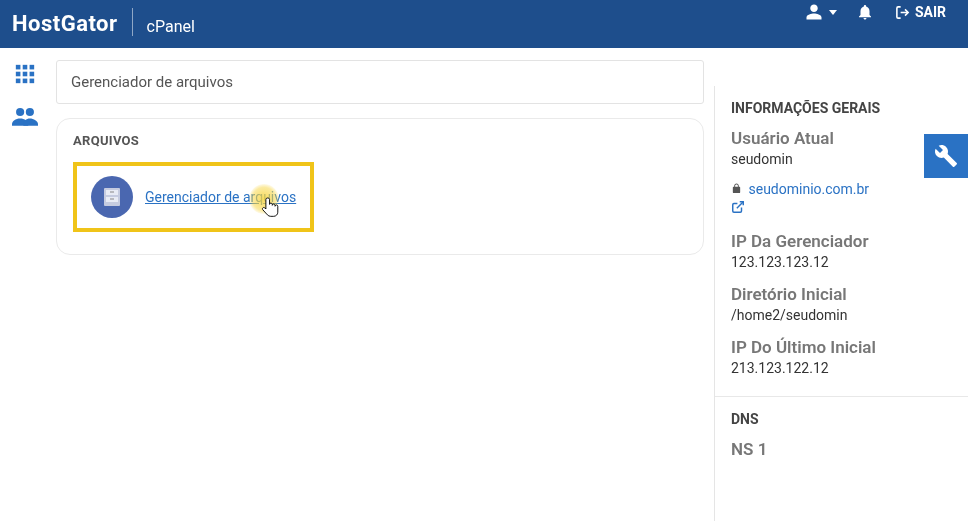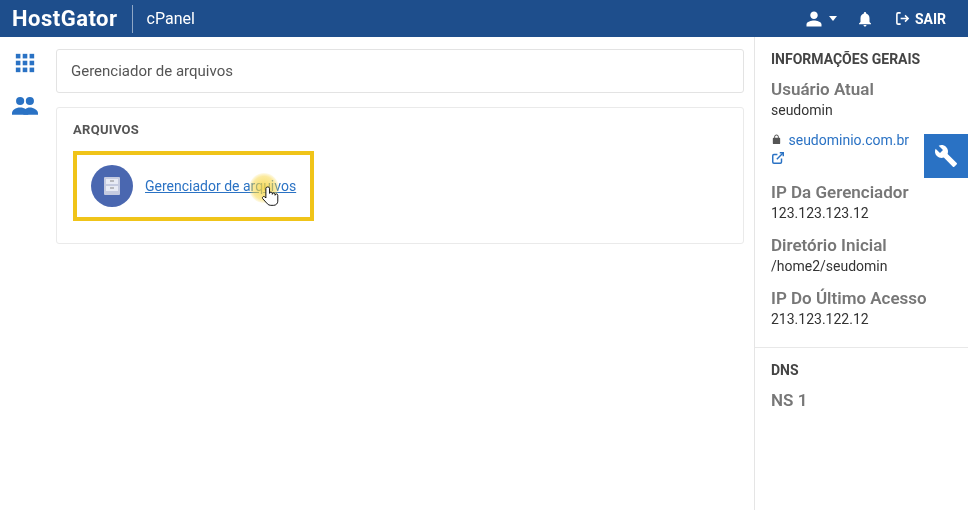--- a/index.html
+++ b/index.html
@@ -1,52 +1,52 @@
 <!DOCTYPE html>
 <html><head>
   <meta charset="utf-8">
   <style>
     * { margin: 0; padding: 0; box-sizing: border-box; }
     body { font-family: -apple-system, BlinkMacSystemFont, "Segoe UI", Roboto, Arial, sans-serif; font-size: 14px; color: #333; background: #fff; width: 968px; height: 521px; overflow: hidden; position: relative; }
     
     
-    .header { background: #1e4e8c; height: 37px; display: flex; align-items: center; padding: 0 12px; color: #fff; }
+    .header { background: #1e4e8c; height: 48px; display: flex; align-items: flex-end; padding: 12px 12px; color: #fff; }
     .logo { font-size: 22px; font-weight: 700; letter-spacing: 0.5px; }
     .logo-divider { width: 1px; height: 28px; background: rgba(255,255,255,0.5); margin: 0 14px; }
     .logo-sub { font-size: 16px; font-weight: 400; }
     .header-spacer { flex: 1; }
     .header-icon { width: 40px; height: 48px; display: flex; align-items: center; justify-content: center; cursor: pointer; }
     .header-icon.with-caret { width: 48px; }
     .caret-down { width: 0; height: 0; border-left: 4px solid transparent; border-right: 4px solid transparent; border-top: 5px solid #fff; margin-left: 6px; }
     .logout-btn { display: flex; align-items: center; cursor: pointer; padding: 0 10px; height: 48px; font-size: 14px; font-weight: 700; }
     .logout-btn svg { margin-right: 5px; }
     
     
     .body-row { display: flex; height: calc(521px - 48px); }
     .leftnav { width: 50px; background: #fff; display: flex; flex-direction: column; align-items: center; padding-top: 14px; gap: 18px; }
     .leftnav-item { width: 32px; height: 24px; display: flex; align-items: center; justify-content: center; cursor: pointer; }
     
     .main { flex: 1; padding: 12px 10px 12px 6px; }
     
     .search-bar { background: #fff; border: 1px solid #e3e3e3; border-radius: 3px; height: 44px; display: flex; align-items: center; padding: 0 14px; font-size: 15px; color: #555; cursor: text; margin-bottom: 14px; }
     
-    .panel { background: #fff; border: 1px solid #eaeaea; border-radius: 3px; padding: 14px 16px 22px 16px; }
+    .panel { background: #fff; border: 1px solid #eaeaea; border-radius: 14px; padding: 14px 16px 22px 16px; }
     .panel-title { font-size: 13px; font-weight: 700; color: #555; letter-spacing: 0.3px; margin-bottom: 14px; }
     
     .panel-item-row { display: flex; }
     .panel-item { display: flex; align-items: center; gap: 12px; padding: 10px 14px; cursor: pointer; position: relative; }
     .highlight-box { border: 4px solid #f0c419; }
     .item-icon-circle { width: 42px; height: 42px; background: #4a67b0; border-radius: 50%; display: flex; align-items: center; justify-content: center; }
     .item-link { color: #2a72c4; text-decoration: underline; font-size: 14px; }
     
     .cursor-ring { position: absolute; width: 30px; height: 30px; background: radial-gradient(circle, rgba(247,213,64,0.85) 0%, rgba(247,213,64,0.5) 55%, rgba(247,213,64,0) 75%); border-radius: 50%; left: 172px; top: 18px; pointer-events: none; }
     .cursor-hand { position: absolute; left: 182px; top: 30px; pointer-events: none; z-index: 5; }
     
     
-    .sidebar { width: 214px; border-left: 1px solid #e5e5e5; padding: 0; position: relative; }
+    .sidebar { width: 254px; border-left: 1px solid #e5e5e5; padding: 0; position: relative; margin-top: 38px; }
     .side-section { padding: 14px 16px 6px 16px; border-bottom: 1px solid #e8e8e8; }
     .side-heading { font-size: 14px; font-weight: 700; color: #444; margin-bottom: 12px; }
     .side-label { font-size: 17px; color: #777; font-weight: 600; margin-bottom: 3px; }
     .side-value { font-size: 14px; color: #333; margin-bottom: 14px; }
     .side-value a { color: #2a72c4; text-decoration: none; }
     .dv-link { color: #c9302c; text-decoration: underline; cursor: pointer; }
     .warn-icon { color: #c9302c; font-size: 14px; margin-left: 3px; }
     .lock-icon { color: #555; margin-right: 3px; }
     .ext-icon { color: #2a72c4; cursor: pointer; display: inline-block; margin-top: 3px; }
     
@@ -158,21 +158,21 @@
             </svg>
         </span>
       </div>
 
       <div class="side-label">IP Da Gerenciador</div>
       <div class="side-value">123.123.123.12</div>
 
       <div class="side-label">Diretório Inicial</div>
       <div class="side-value">/home2/seudomin</div>
 
-      <div class="side-label">IP Do Último Acesso</div>
+      <div class="side-label">IP Do Último Inicial</div>
       <div class="side-value">213.123.122.12</div>
     </div>
     <div class="side-dns">
       <div class="side-heading">DNS</div>
       <div class="side-label">NS 1</div>
     </div>
   </div>
 </div>
 
 <div class="wrench-tab">

